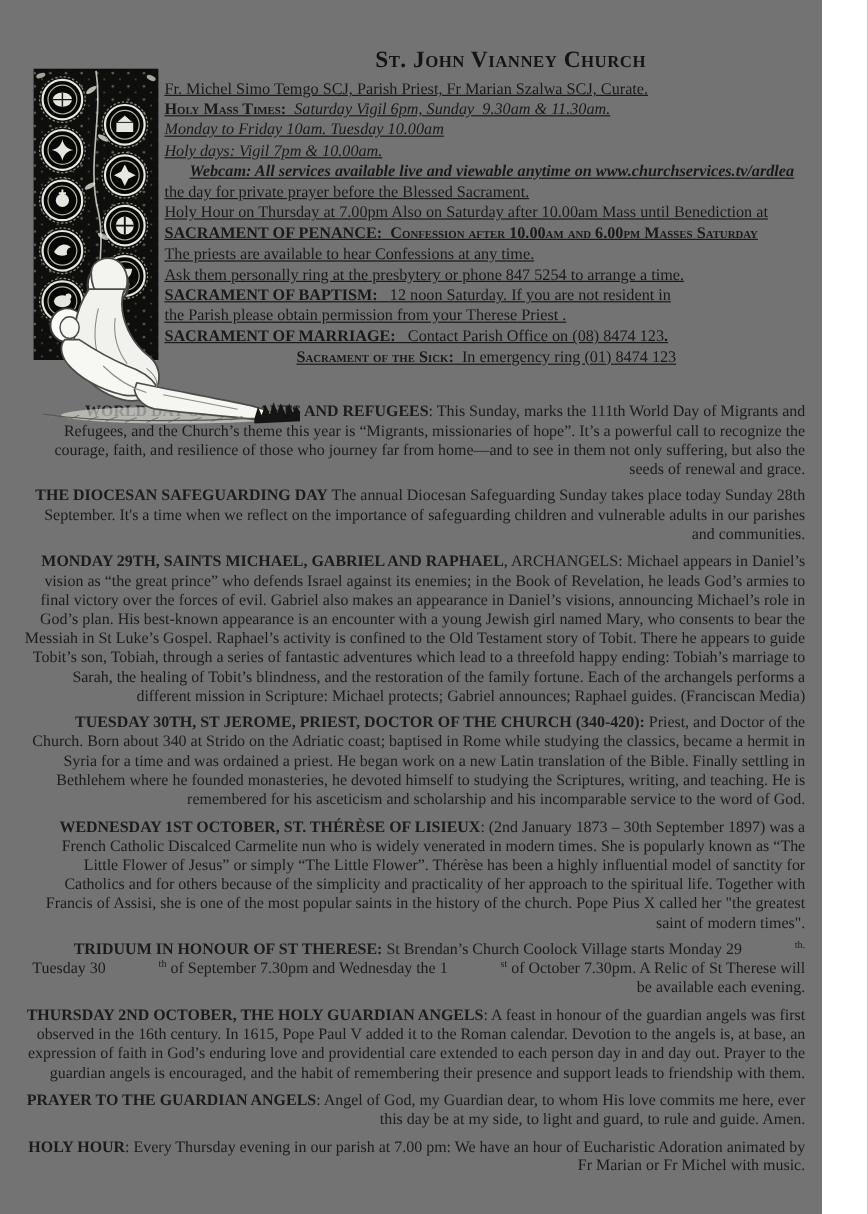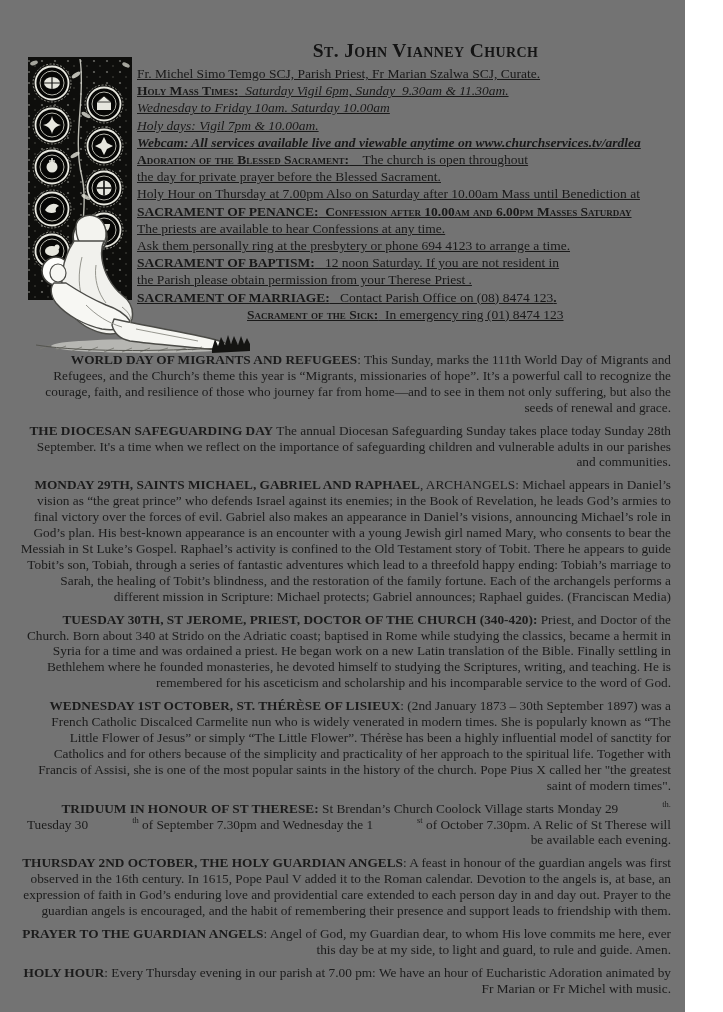--- a/index.html
+++ b/index.html
@@ -19,21 +19,21 @@
   }
   .header-lines .hl{white-space:pre;text-decoration:underline;}
   .bulletin{
     margin:29px 14px 0 20px;font-size:13.3px;line-height:15.9px;color:#1b1b1b;
     text-align:right;
   }
   .bulletin p{margin:0 0 7px 0;white-space:pre-wrap;}
   .s-n{}
   .s-b{font-weight:700;}
   .s-i{font-style:italic;}
-  .s-bi{font-weight:700;font-style:italic;}
+  .s-bi{font-weight:700;font-style:italic;margin-left:21px;}
   .s-sc{font-weight:700;font-variant:small-caps;}
   .s-sup{vertical-align:super;font-size:8.5px;line-height:0;padding-left:44px;}
 </style>
 </head>
 <body>
 
 <div class="page">
 
   <div class="artwork" aria-label="Pieta stained-glass engraving with saint medallions">
     <svg width="236" height="298" viewBox="0 0 236 298" xmlns="http://www.w3.org/2000/svg">
@@ -139,29 +139,28 @@
         <path d="M186,292 l3,-10 l3,7 l3,-9 l4,8 l3,-10 l3,9 l3,-8 l4,9 l3,-9 l3,8 l3,-6 l3,6 l0,7 l-38,2 Z" fill="#141412"></path>
       </g>
     </svg>
   </div>
 
   <div class="title">St. John Vianney Church</div>
 
   <div class="header-lines">
       <div class="hl"><span class="s-n">Fr. Michel Simo Temgo SCJ, Parish Priest, Fr Marian Szalwa SCJ, Curate.</span></div>
       <div class="hl"><span class="s-sc">Holy Mass Times:</span><span class="s-i">  Saturday Vigil 6pm, Sunday  9.30am &amp; 11.30am.</span></div>
-      <div class="hl"><span class="s-i">Wednesday to Friday 10am. Saturday 10.00am</span></div>
+      <div class="hl"><span class="s-i">Monday to Friday 10am. Tuesday 10.00am</span></div>
       <div class="hl"><span class="s-i">Holy days: Vigil 7pm &amp; 10.00am.</span></div>
       <div class="hl"><span class="s-bi">Webcam: All services available live and viewable anytime on www.churchservices.tv/ardlea</span></div>
-      <div class="hl"><span class="s-sc">Adoration of the Blessed Sacrament:</span><span class="s-n">    The church is open throughout</span></div>
       <div class="hl"><span class="s-n">the day for private prayer before the Blessed Sacrament.</span></div>
       <div class="hl"><span class="s-n">Holy Hour on Thursday at 7.00pm Also on Saturday after 10.00am Mass until Benediction at</span></div>
       <div class="hl"><span class="s-b">SACRAMENT OF PENANCE:</span><span class="s-sc">  Confession after 10.00am and 6.00pm Masses Saturday</span></div>
       <div class="hl"><span class="s-n">The priests are available to hear Confessions at any time.</span></div>
-      <div class="hl"><span class="s-n">Ask them personally ring at the presbytery or phone 694 4123 to arrange a time.</span></div>
+      <div class="hl"><span class="s-n">Ask them personally ring at the presbytery or phone 847 5254 to arrange a time.</span></div>
       <div class="hl"><span class="s-b">SACRAMENT OF BAPTISM:</span><span class="s-n">   12 noon Saturday. If you are not resident in</span></div>
       <div class="hl"><span class="s-n">the Parish please obtain permission from your Therese Priest .</span></div>
       <div class="hl"><span class="s-b">SACRAMENT OF MARRIAGE:</span><span class="s-n">   Contact Parish Office on (08) 8474 123</span><span class="s-b">.</span></div>
       <div class="hl" style="padding-left: 110px;"><span class="s-sc">Sacrament of the Sick:</span><span class="s-n">  In emergency ring (01) 8474 123</span></div>
     </div>
 
   <div class="bulletin">
       <p><span class="s-b">WORLD DAY OF MIGRANTS AND REFUGEES</span><span class="s-n">: This Sunday, marks the 111th World Day of Migrants and Refugees, and the Church’s theme this year is “Migrants, missionaries of hope”. It’s a powerful call to recognize the courage, faith, and resilience of those who journey far from home—and to see in them not only suffering, but also the seeds of renewal and grace.</span></p>
       <p><span class="s-b">THE DIOCESAN SAFEGUARDING DAY</span><span class="s-n"> The annual Diocesan Safeguarding Sunday takes place today Sunday 28th September. It's a time when we reflect on the importance of safeguarding children and vulnerable adults in our parishes and communities.</span></p>
       <p><span class="s-b">MONDAY 29TH, SAINTS MICHAEL, GABRIEL AND RAPHAEL</span><span class="s-n">, ARCHANGELS: Michael appears in Daniel’s vision as “the great prince” who defends Israel against its enemies; in the Book of Revelation, he leads God’s armies to final victory over the forces of evil. Gabriel also makes an appearance in Daniel’s visions, announcing Michael’s role in God’s plan. His best-known appearance is an encounter with a young Jewish girl named Mary, who consents to bear the Messiah in St Luke’s Gospel. Raphael’s activity is confined to the Old Testament story of Tobit. There he appears to guide Tobit’s son, Tobiah, through a series of fantastic adventures which lead to a threefold happy ending: Tobiah’s marriage to Sarah, the healing of Tobit’s blindness, and the restoration of the family fortune. Each of the archangels performs a different mission in Scripture: Michael protects; Gabriel announces; Raphael guides. (Franciscan Media)</span></p>

